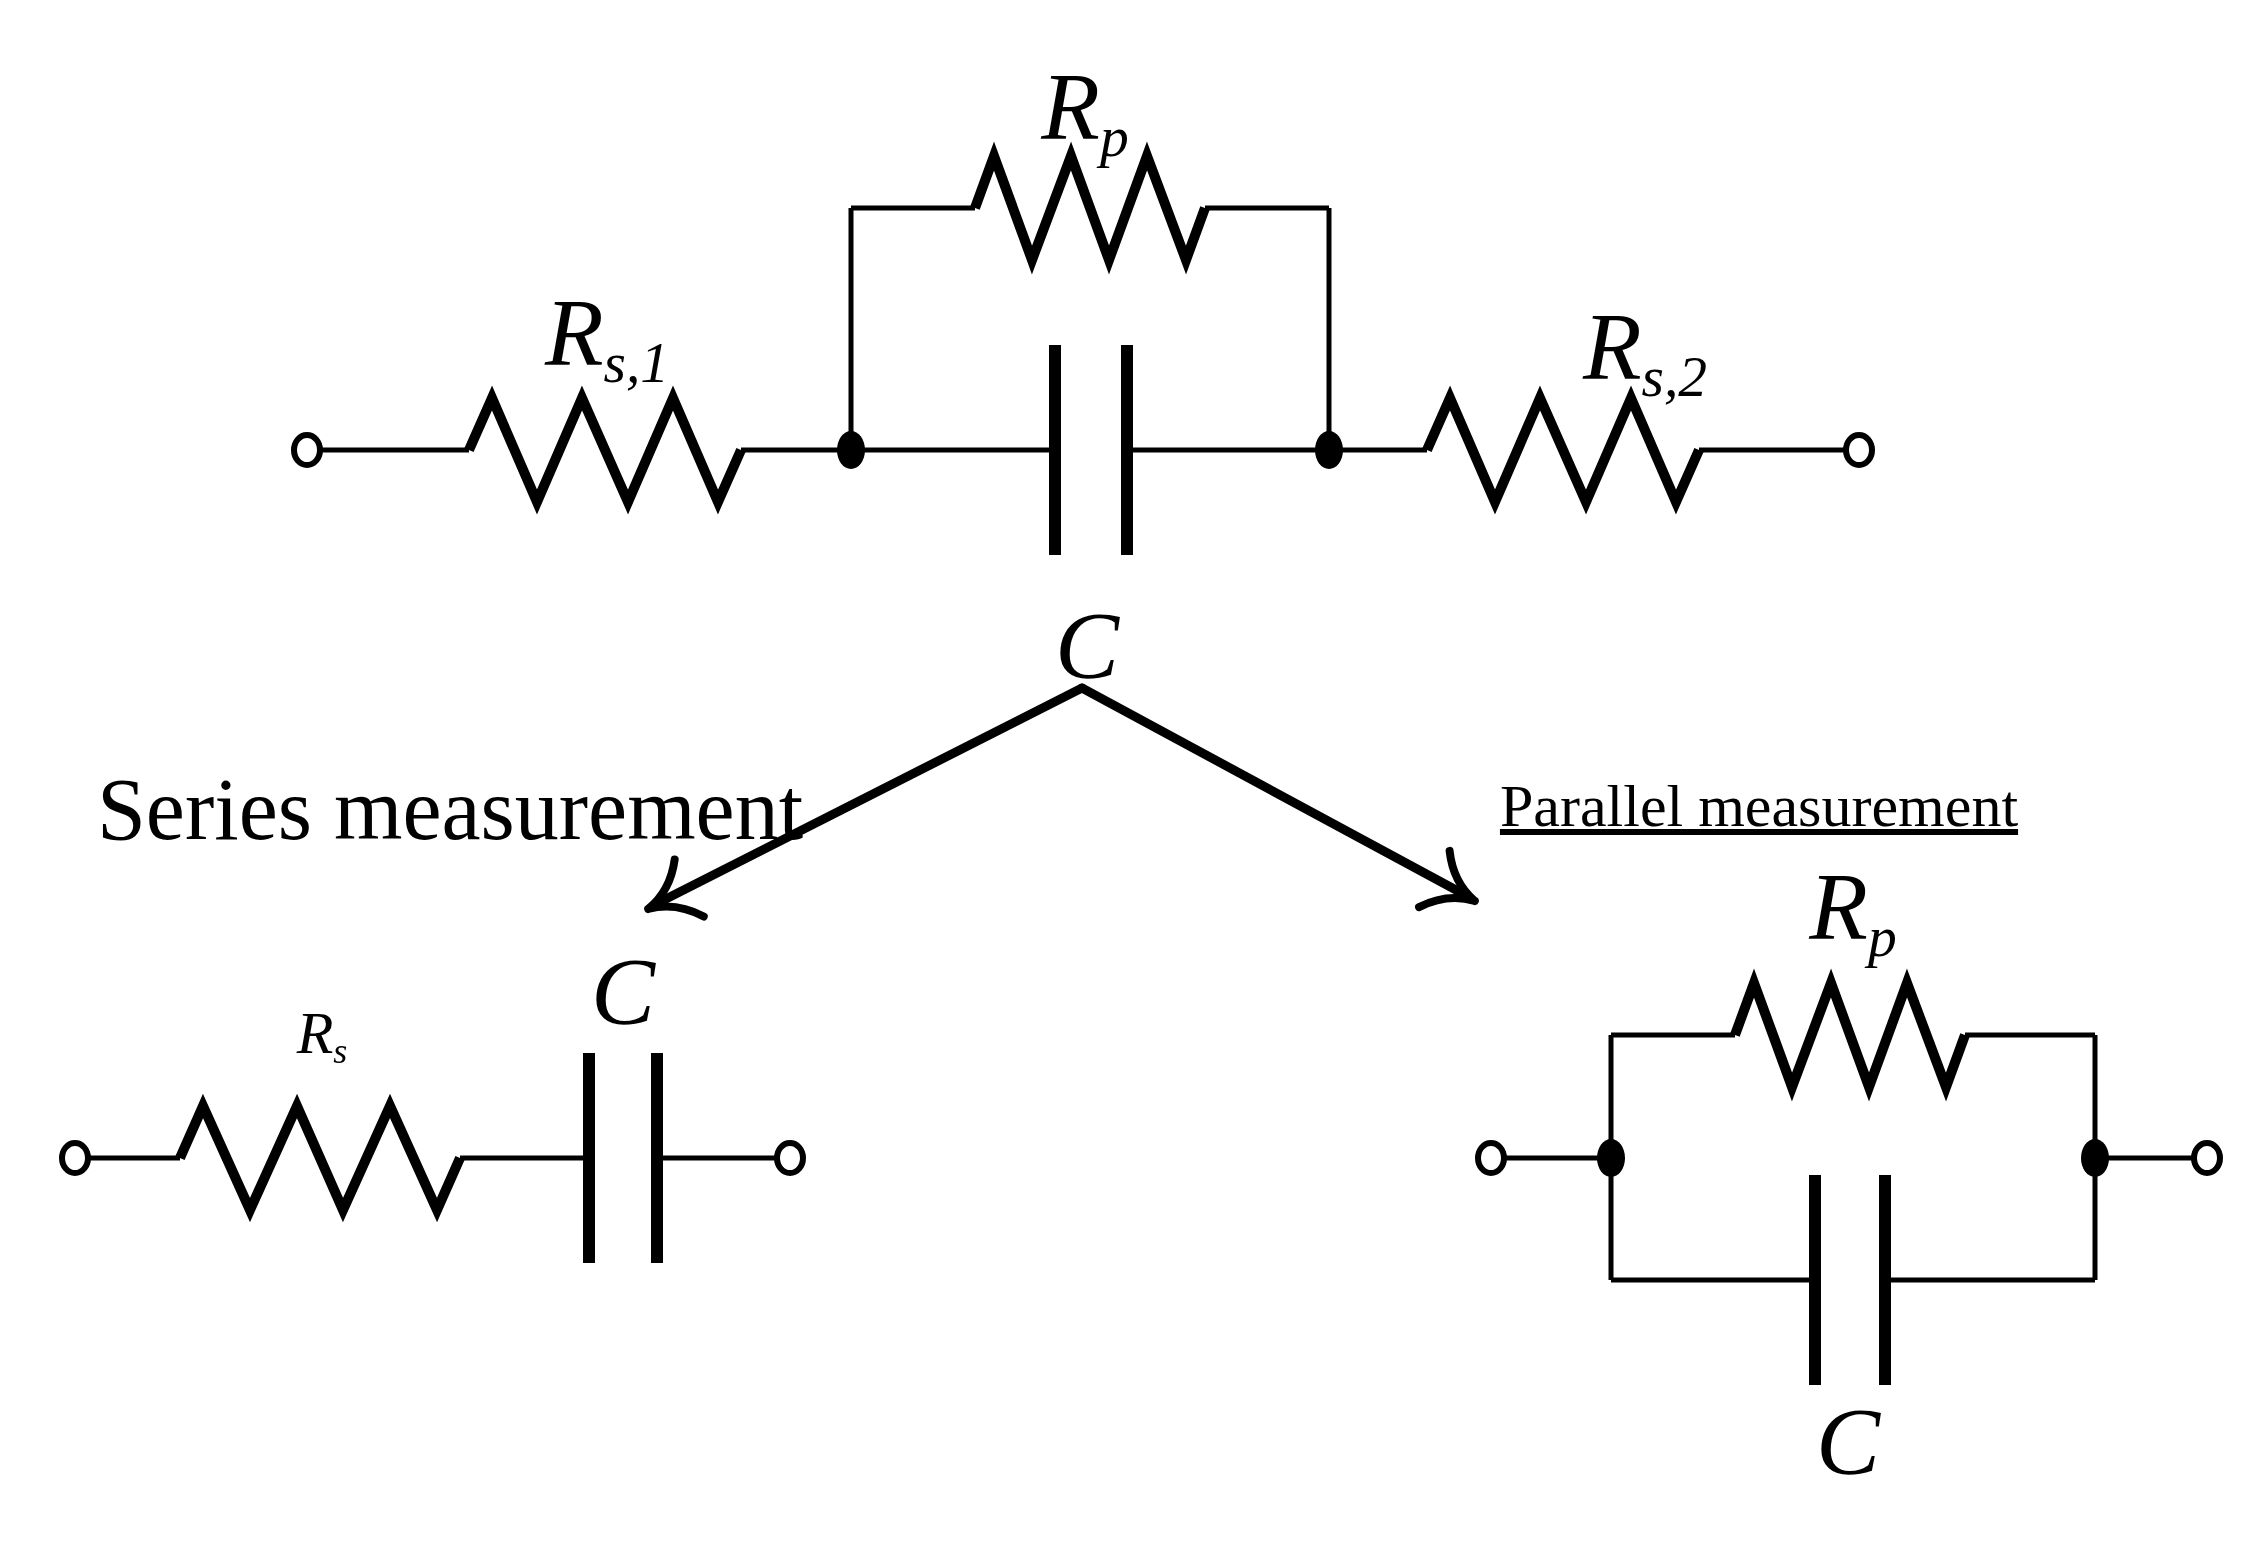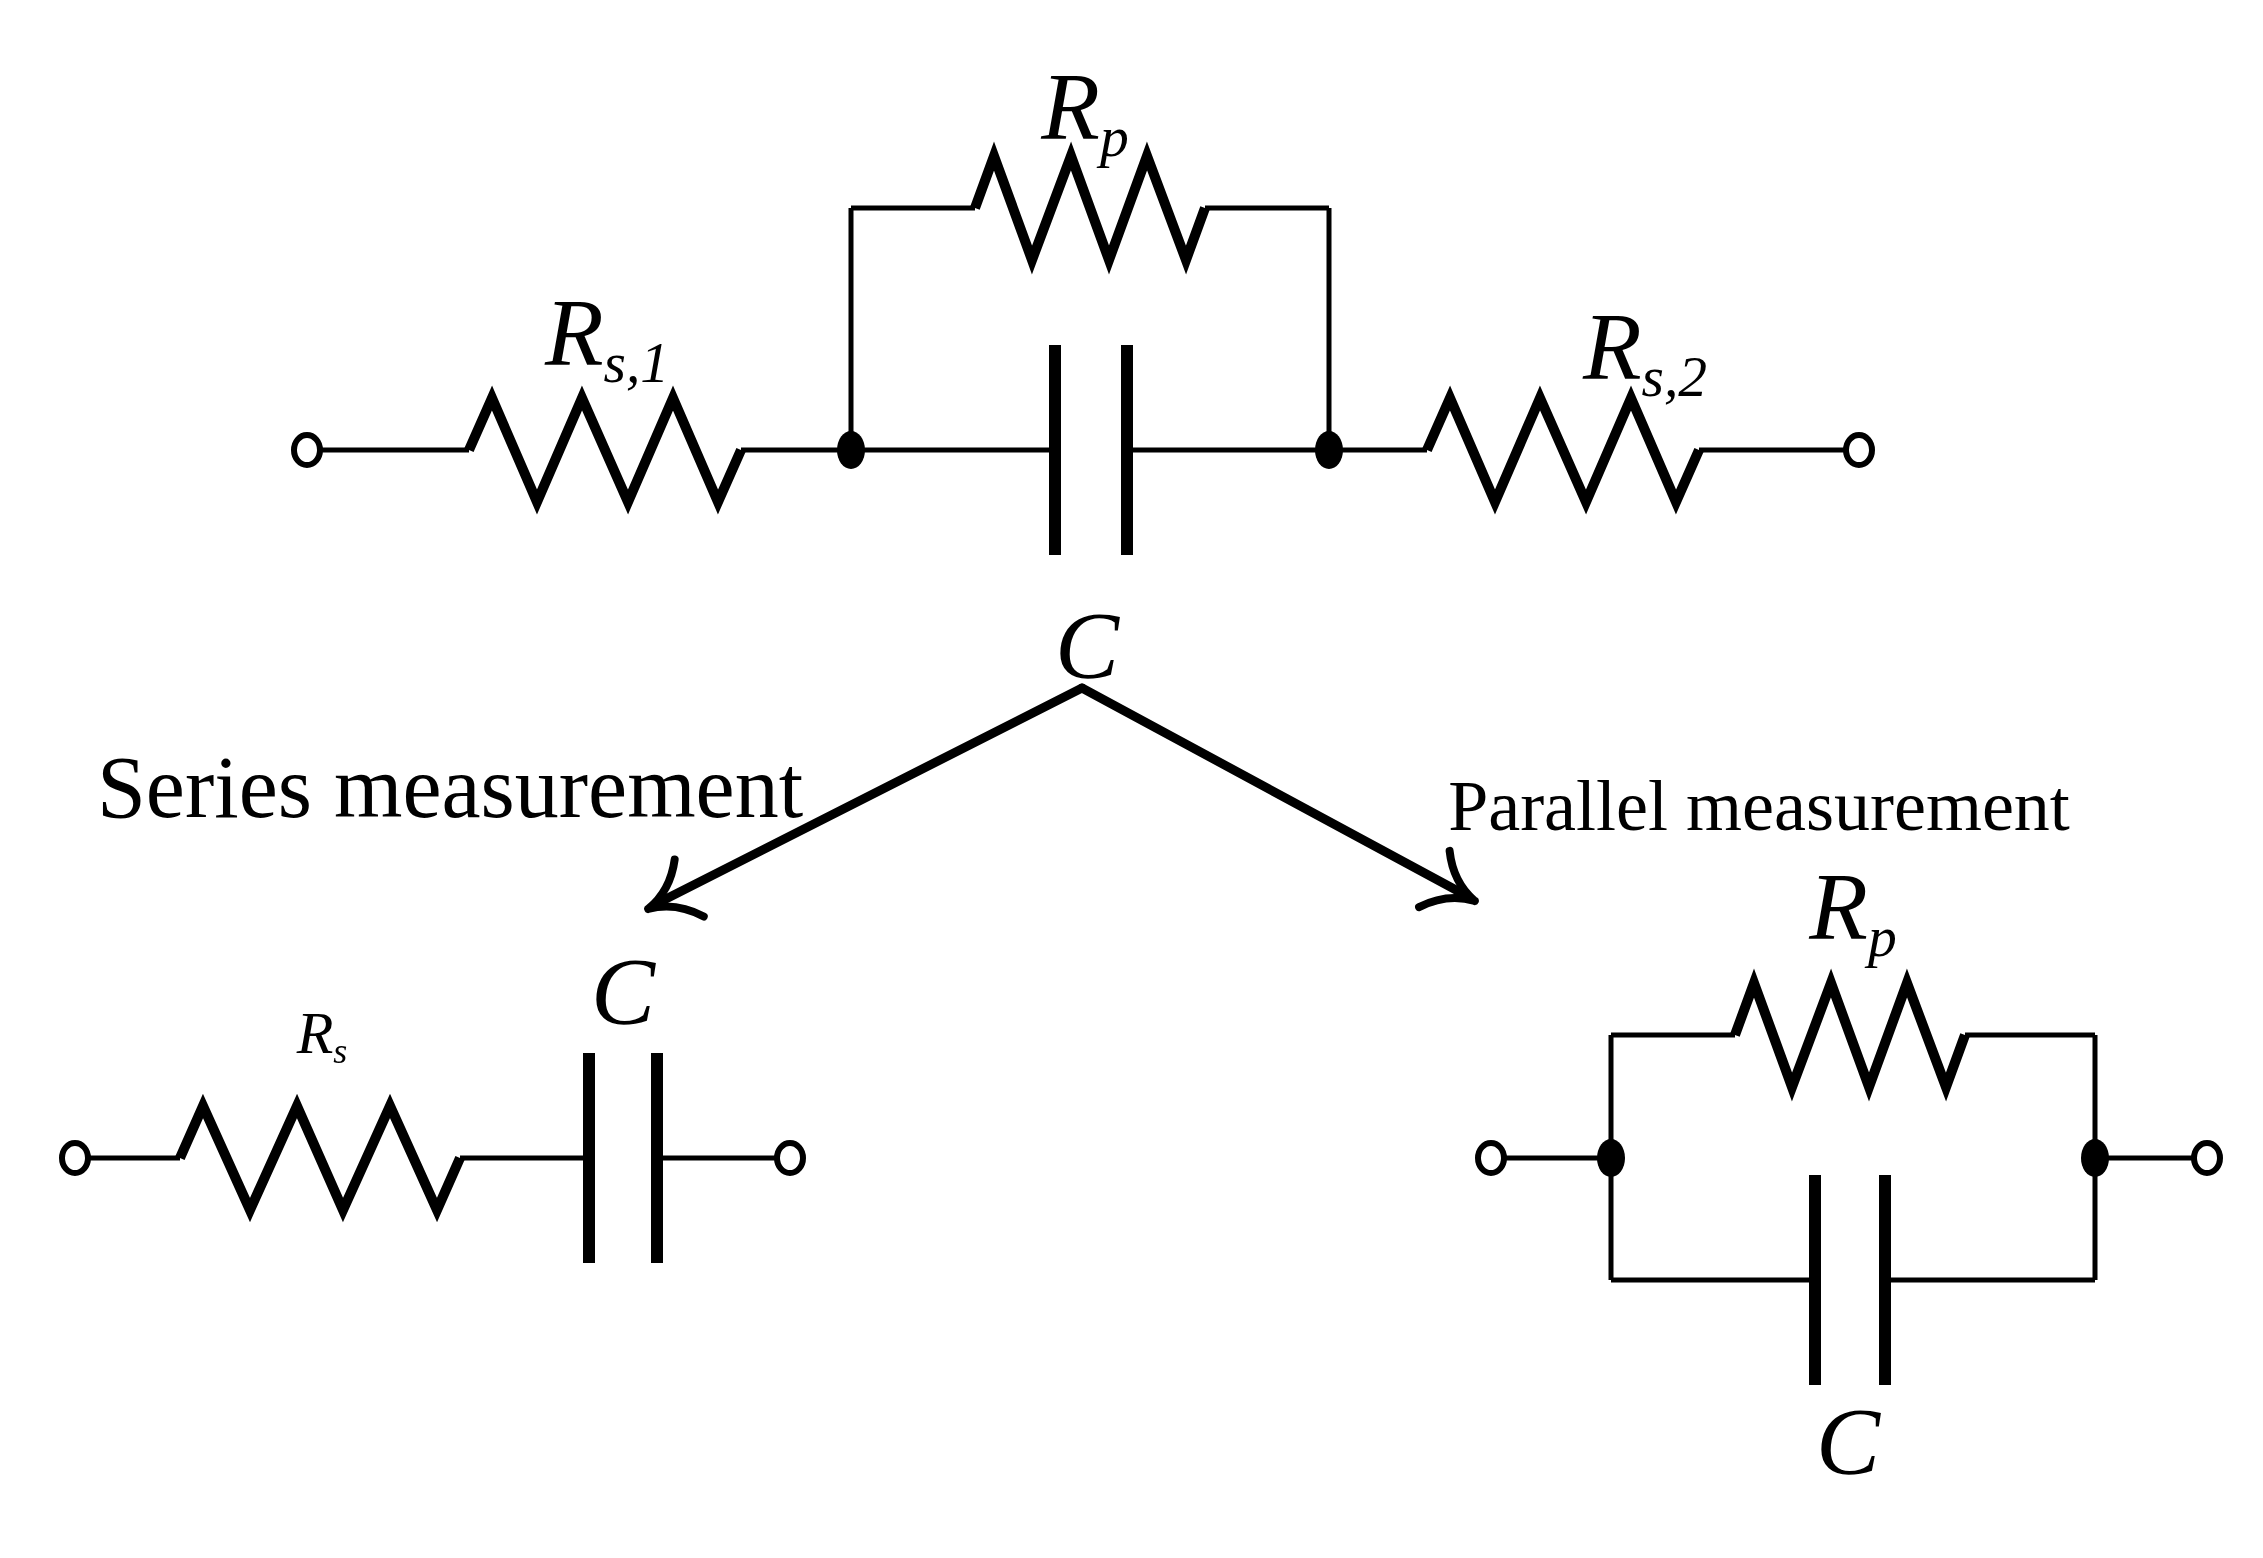--- a/index.html
+++ b/index.html
@@ -117,22 +117,22 @@
   </svg>
 
   <div class="lbl" style="left:607px; top:338px; font-size:96px;"><span class="sym">R</span><span class="sub">s,1</span></div>
 
   <div class="lbl" style="left:1085px; top:112px; font-size:96px;"><span class="sym">R</span><span class="sub">p</span></div>
 
   <div class="lbl" style="left:1645px; top:352px; font-size:96px;"><span class="sym">R</span><span class="sub">s,2</span></div>
 
   <div class="lbl" style="left:1087px; top:646px; font-size:96px;"><span class="sym">C</span></div>
 
-  <div class="lbl caption" style="left:450px; top:788px; font-size:88px;">Series measurement</div>
-  <div class="lbl caption" style="left:1759px; top:806px; font-size:72px;">Parallel measurement</div>
+  <div class="lbl caption" style="left:450px; top:810px; font-size:88px;">Series measurement</div>
+  <div class="lbl caption" style="left:1759px; top:806px; font-size:60px;text-decoration:underline;">Parallel measurement</div>
 
   <div class="lbl" style="left:322px; top:1036px; font-size:60px;"><span class="sym">R</span><span class="sub">s</span></div>
 
   <div class="lbl" style="left:623px; top:992px; font-size:96px;"><span class="sym">C</span></div>
 
   <div class="lbl" style="left:1853px; top:912px; font-size:96px;"><span class="sym">R</span><span class="sub">p</span></div>
 
   <div class="lbl" style="left:1848px; top:1442px; font-size:96px;"><span class="sym">C</span></div>
 
 </div>

